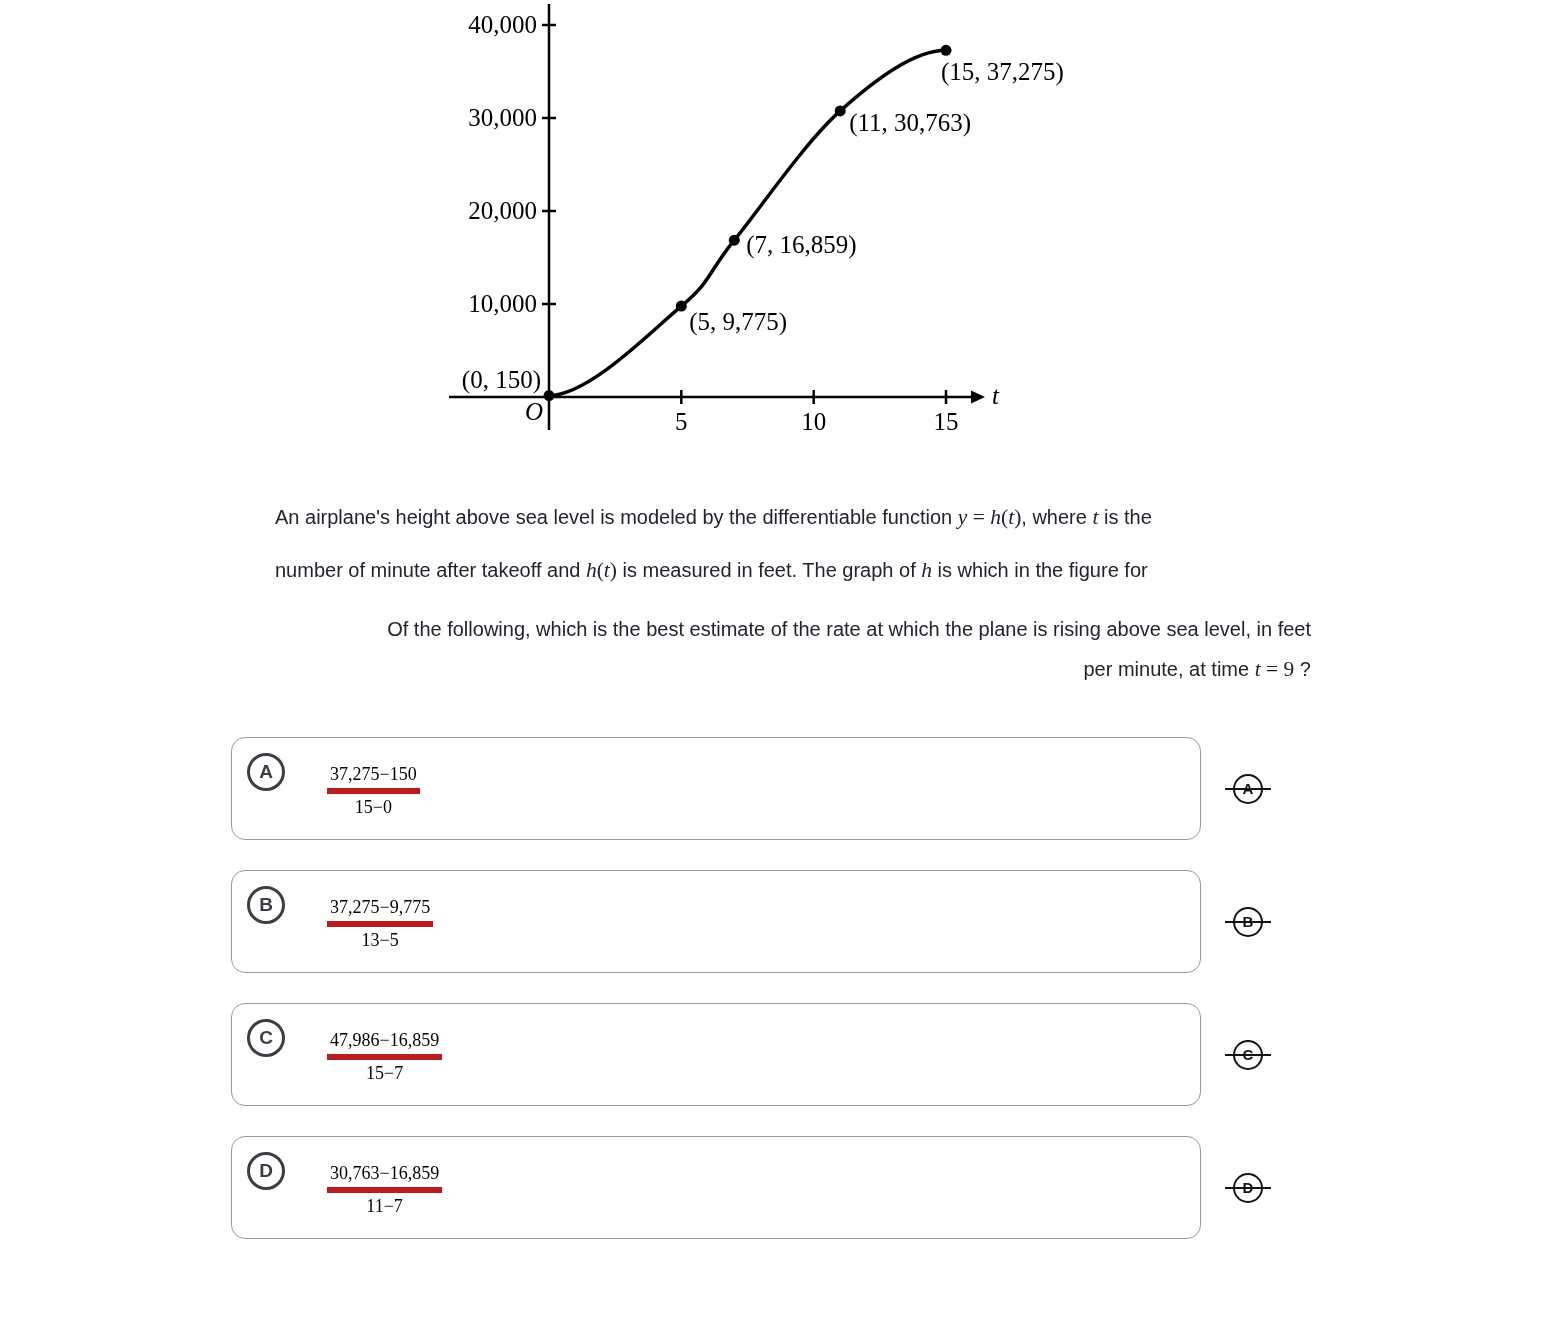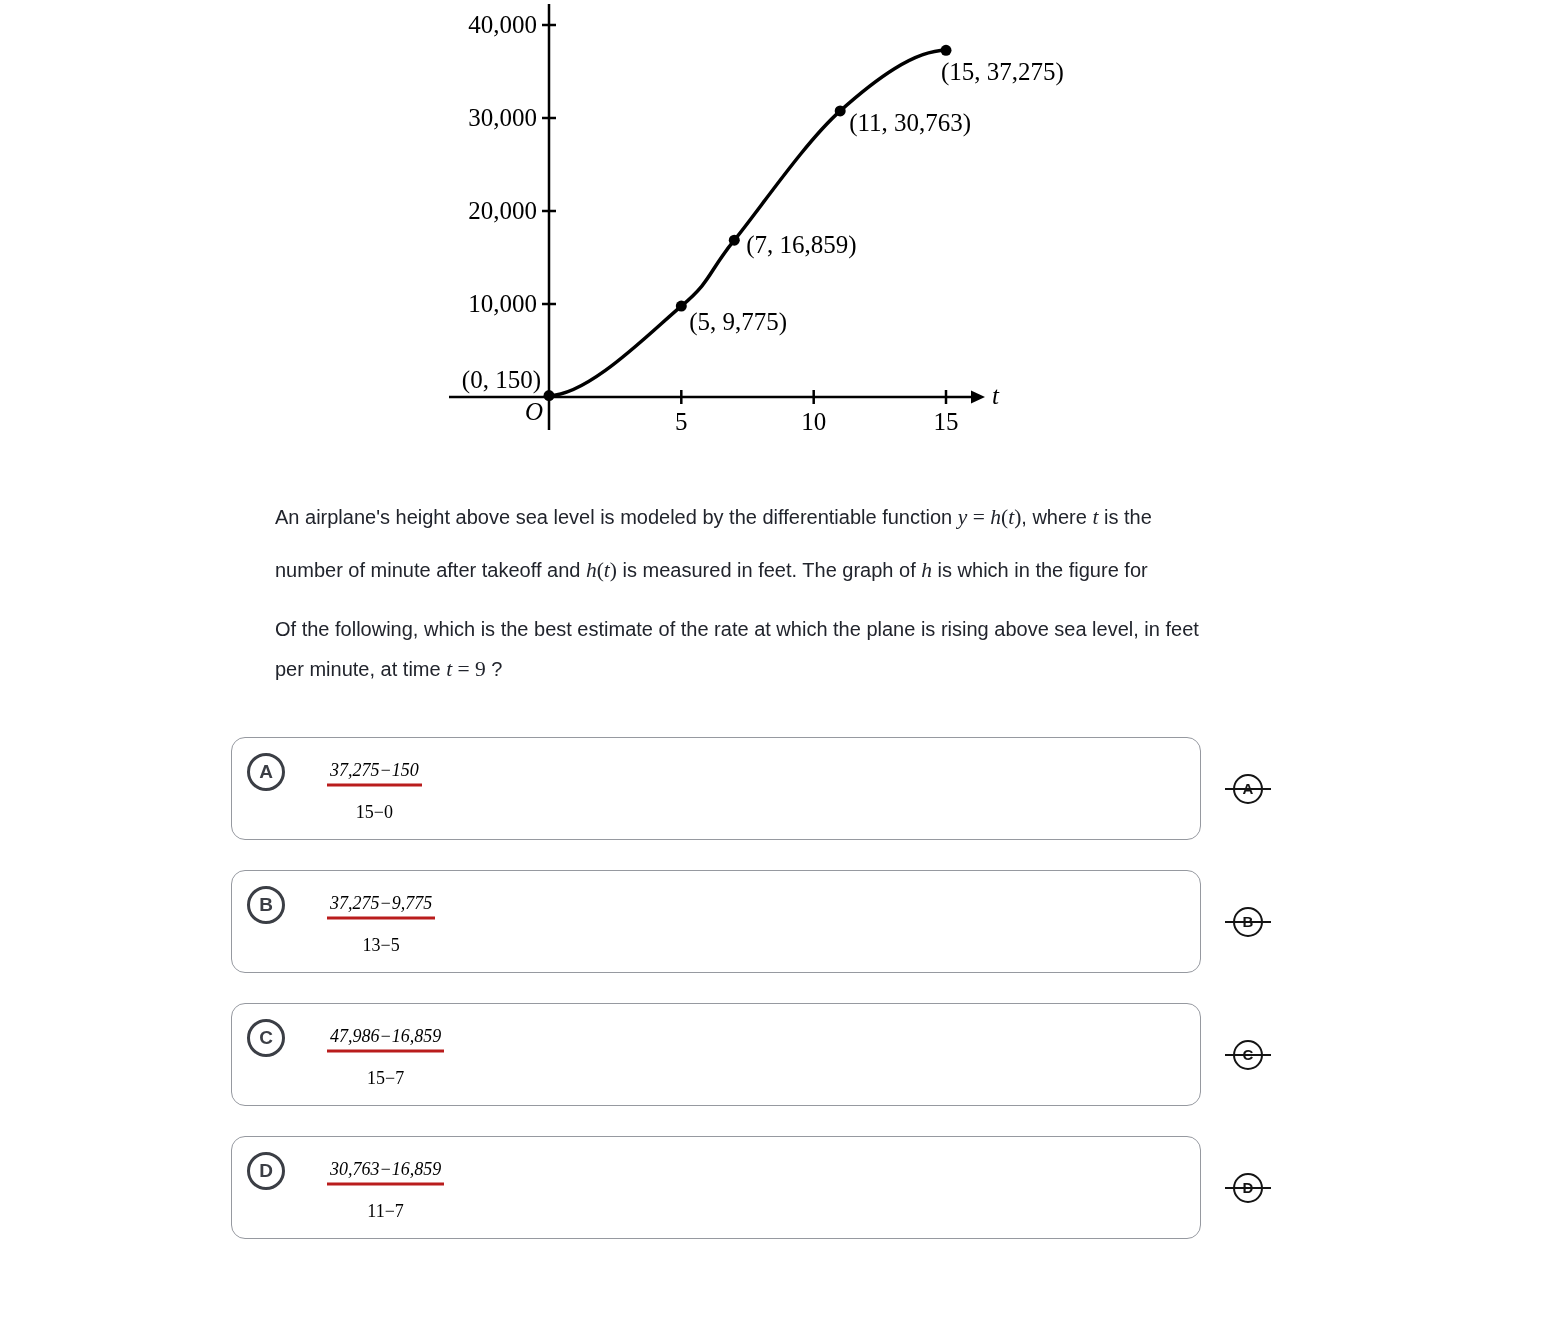--- a/index.html
+++ b/index.html
@@ -10,21 +10,21 @@
     color: #21242c;
   }
   .page { width: 1080px; margin: 0 auto; }
 
   
   .chart-wrap { margin-left: 218px; width: 640px; height: 445px; }
 
   
   .question { font-size: 20px; margin-left: 44px; }
   .para1 { margin: 46px 0 0; line-height: 53px; }
-  .para2 { margin: 12px 0 0; line-height: 40px; }
+  .para2 { margin: 12px 0 0; line-height: 40px; text-align: right; }
   .qline { white-space: nowrap; }
   .math { font-family: "Liberation Serif", serif; font-size: 21.5px; }
   .math i { font-style: italic; }
 
   
   .options { margin-top: 48px; }
   .option-row { display: flex; align-items: center; margin-bottom: 30px; }
   .option-card {
     position: relative;
     width: 970px; height: 103px;
@@ -39,22 +39,22 @@
     border: 3px solid #3b3e45; border-radius: 50%;
     display: flex; align-items: center; justify-content: center;
     font-weight: 700; font-size: 19px; color: #3b3e45;
   }
   .frac {
     position: absolute; left: 95px; top: 50%;
     transform: translateY(-50%); margin-top: 2px;
     display: inline-block; text-align: center;
     font-family: "Liberation Serif", serif; font-size: 18px; color: #000;
   }
-  .frac .num { display: block; padding: 0 3px 3px; border-bottom: 3px solid #b91c1c; font-style: italic; }
-  .frac .den { display: block; padding-top: 15px; }
+  .frac .num { display: block; padding: 0 3px 3px; border-bottom: 6px solid #b91c1c; }
+  .frac .den { display: block; padding-top: 3px; }
 
   .elim { position: relative; width: 46px; height: 30px; margin-left: 24px; flex: none; cursor: pointer; }
   .elim .strike { position: absolute; left: 0; right: 0; top: 14px; height: 2px; background: #141414; }
   .elim .circ {
     position: absolute; left: 8px; top: 0;
     width: 30px; height: 30px;
     border: 2px solid #141414; border-radius: 50%;
     display: flex; align-items: center; justify-content: center;
     font-size: 15px; font-weight: 700; color: #141414; background: transparent;
   }

